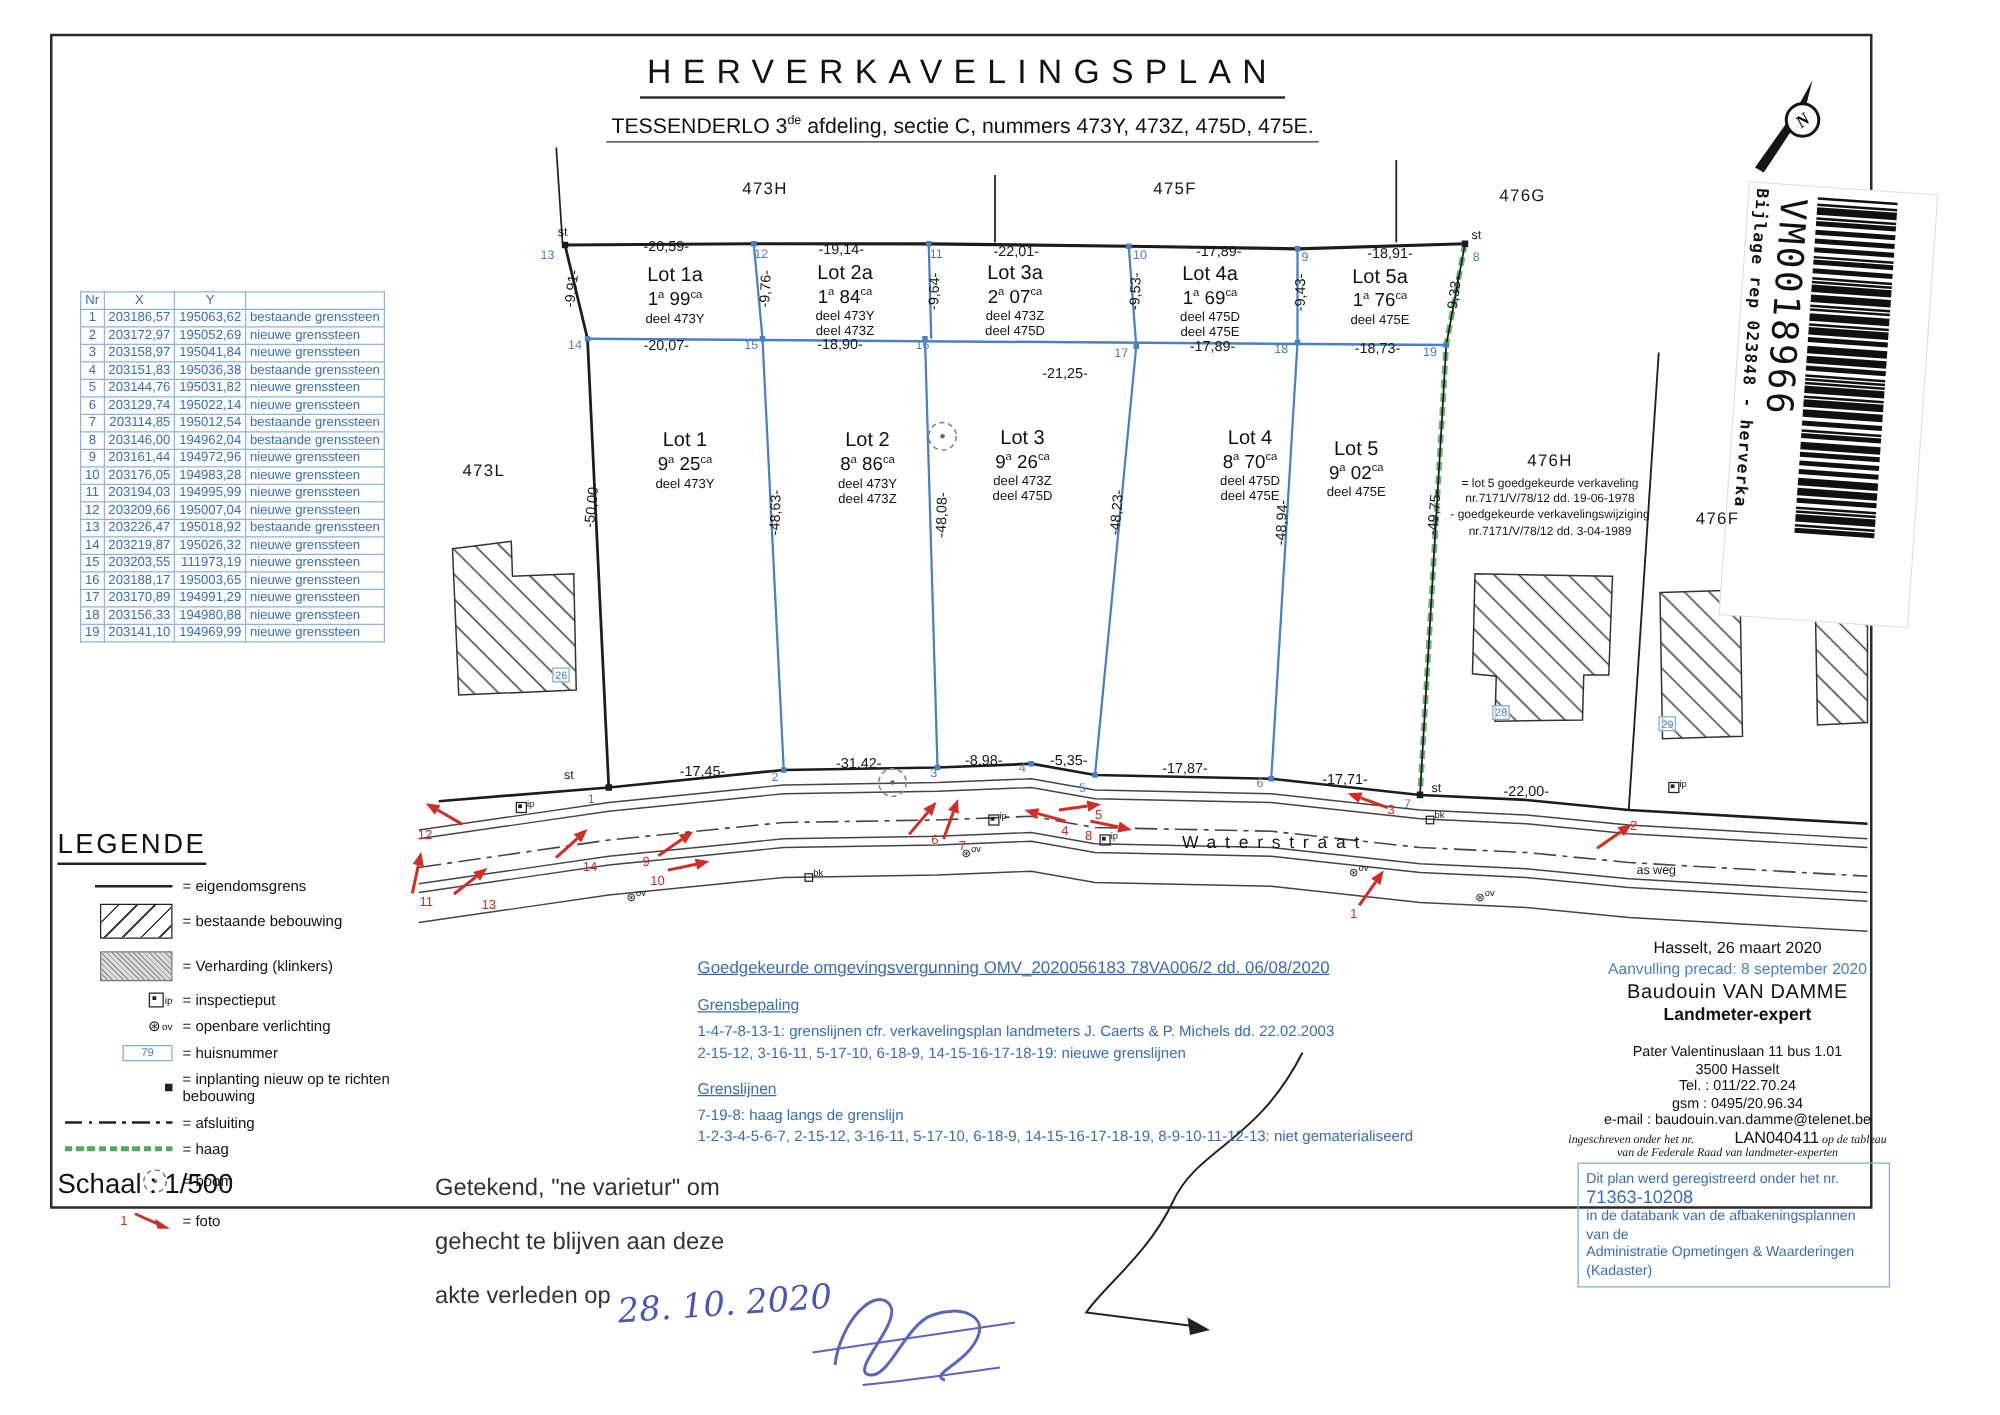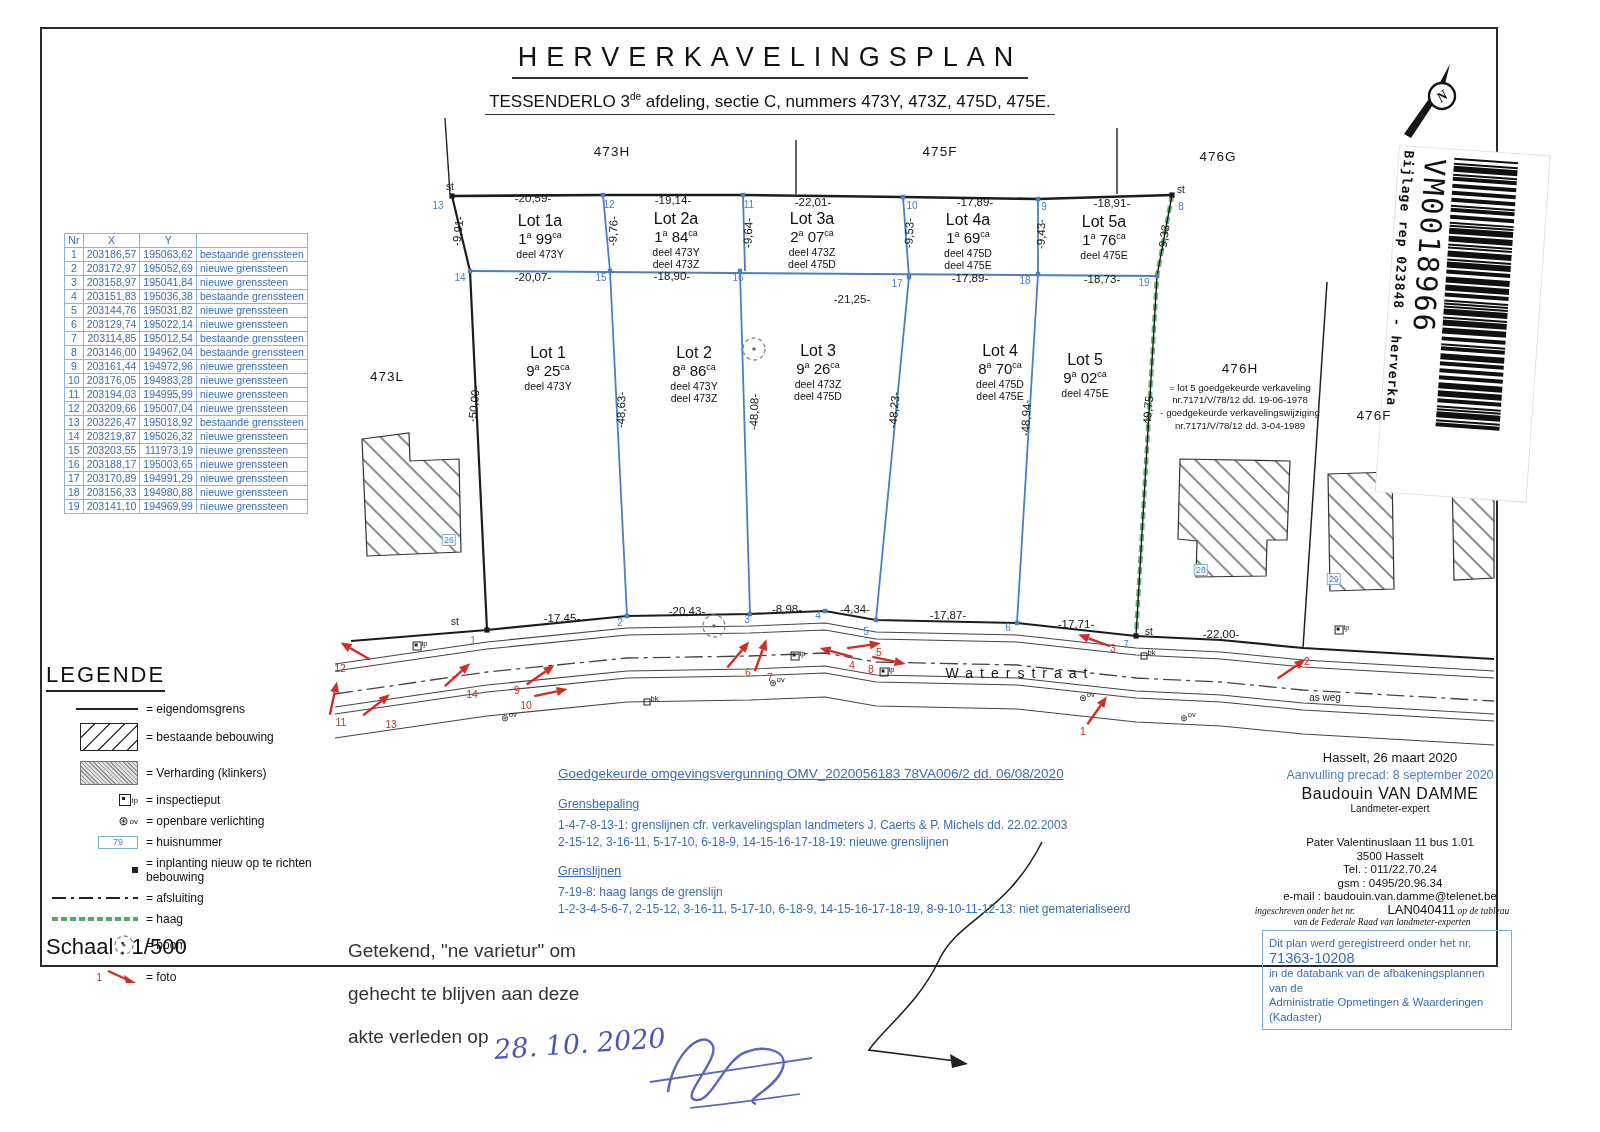--- a/index.html
+++ b/index.html
@@ -67,21 +67,21 @@
   .notes{position:absolute;left:558px;top:766px;width:520px;color:#3a6cb3;}
   .n-approval{font-size:13.5px;text-decoration:underline;margin-bottom:16px;white-space:nowrap;}
   .n-h{font-size:12.5px;text-decoration:underline;margin-bottom:7px;}
   .n-line{font-size:12px;margin-bottom:3px;white-space:nowrap;}
   .n-gap{height:12px;}
   
   .surv{position:absolute;left:1270px;top:750px;width:240px;text-align:center;font-size:12px;}
   .s-date{font-size:13px;}
   .s-amend{color:#4a7fc1;font-size:12.5px;margin-top:3px;}
   .s-name{font-size:16px;margin-top:3px;letter-spacing:.5px;}
-  .s-role{font-size:10px;}
+  .s-role{font-size:14px;font-weight:bold;}
   .addr{position:absolute;left:1270px;top:836px;width:240px;text-align:center;
         font-size:11.5px;line-height:13.5px;}
   .reg{position:absolute;left:1252px;top:904px;width:260px;text-align:center;
        font-family:"Liberation Serif",serif;font-style:italic;font-size:9.5px;line-height:11px;}
   .reg .nr{font-family:"Liberation Sans",sans-serif;font-style:normal;font-size:13px;margin-left:30px;}
   .regbox{position:absolute;left:1262px;top:930px;width:236px;border:1.5px solid #7fb0d4;
           color:#3a6cb3;font-size:11.3px;line-height:14.5px;padding:5px 6px;}
   .regbox .nr{font-size:14.5px;}
   
   .sig{position:absolute;left:348px;top:940px;font-size:19px;color:#333;}
@@ -581,23 +581,23 @@
       <span class="lbl " style="left: 673px; top: 200px;">-19,14-</span>
       <span class="lbl " style="left: 813px; top: 202px;">-22,01-</span>
       <span class="lbl " style="left: 975px; top: 202px;">-17,89-</span>
       <span class="lbl " style="left: 1112px; top: 203px;">-18,91-</span>
       <span class="lbl " style="left: 533px; top: 277px;">-20,07-</span>
       <span class="lbl " style="left: 672px; top: 276px;">-18,90-</span>
       <span class="lbl " style="left: 852px; top: 277px; margin-top: 22px;">-21,25-</span>
       <span class="lbl " style="left: 970px; top: 278px;">-17,89-</span>
       <span class="lbl " style="left: 1102px; top: 279px;">-18,73-</span>
       <span class="lbl " style="left: 562px; top: 618px;">-17,45-</span>
-      <span class="lbl " style="left: 687px; top: 611px;">-20,43-</span>
+      <span class="lbl " style="left: 687px; top: 611px;">-31,42-</span>
       <span class="lbl " style="left: 787px; top: 609px;">-8,98-</span>
-      <span class="lbl " style="left: 855px; top: 609px;">-4,34-</span>
+      <span class="lbl " style="left: 855px; top: 609px;">-5,35-</span>
       <span class="lbl " style="left: 948px; top: 615px;">-17,87-</span>
       <span class="lbl " style="left: 1076px; top: 624px;">-17,71-</span>
       <span class="lbl " style="left: 1221px; top: 634px;">-22,00-</span>
       <span class="lbl " style="left: 458px; top: 231px; transform: translate(-50%, -50%) rotate(-83deg);">-9,91-</span>
       <span class="lbl " style="left: 613px; top: 231px; transform: translate(-50%, -50%) rotate(-87deg);">-9,76-</span>
       <span class="lbl " style="left: 748px; top: 233px; transform: translate(-50%, -50%) rotate(-88deg);">-9,64-</span>
       <span class="lbl " style="left: 909px; top: 233px; transform: translate(-50%, -50%) rotate(-87deg);">-9,53-</span>
       <span class="lbl " style="left: 1041px; top: 234px; transform: translate(-50%, -50%) rotate(-89deg);">-9,43-</span>
       <span class="lbl " style="left: 1164px; top: 236px; transform: translate(-50%, -50%) rotate(-82deg);">-9,33-</span>
       <span class="lbl " style="left: 474px; top: 404px; transform: translate(-50%, -50%) rotate(-84deg);">-50,00-</span>

